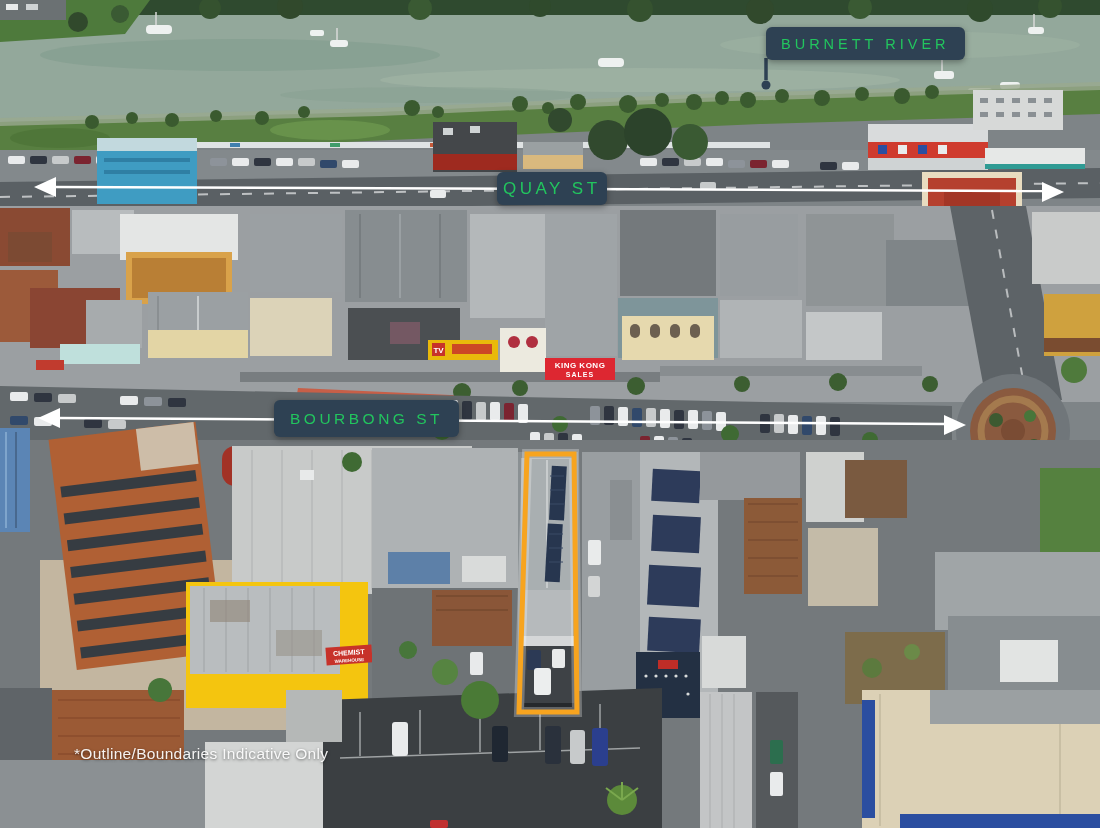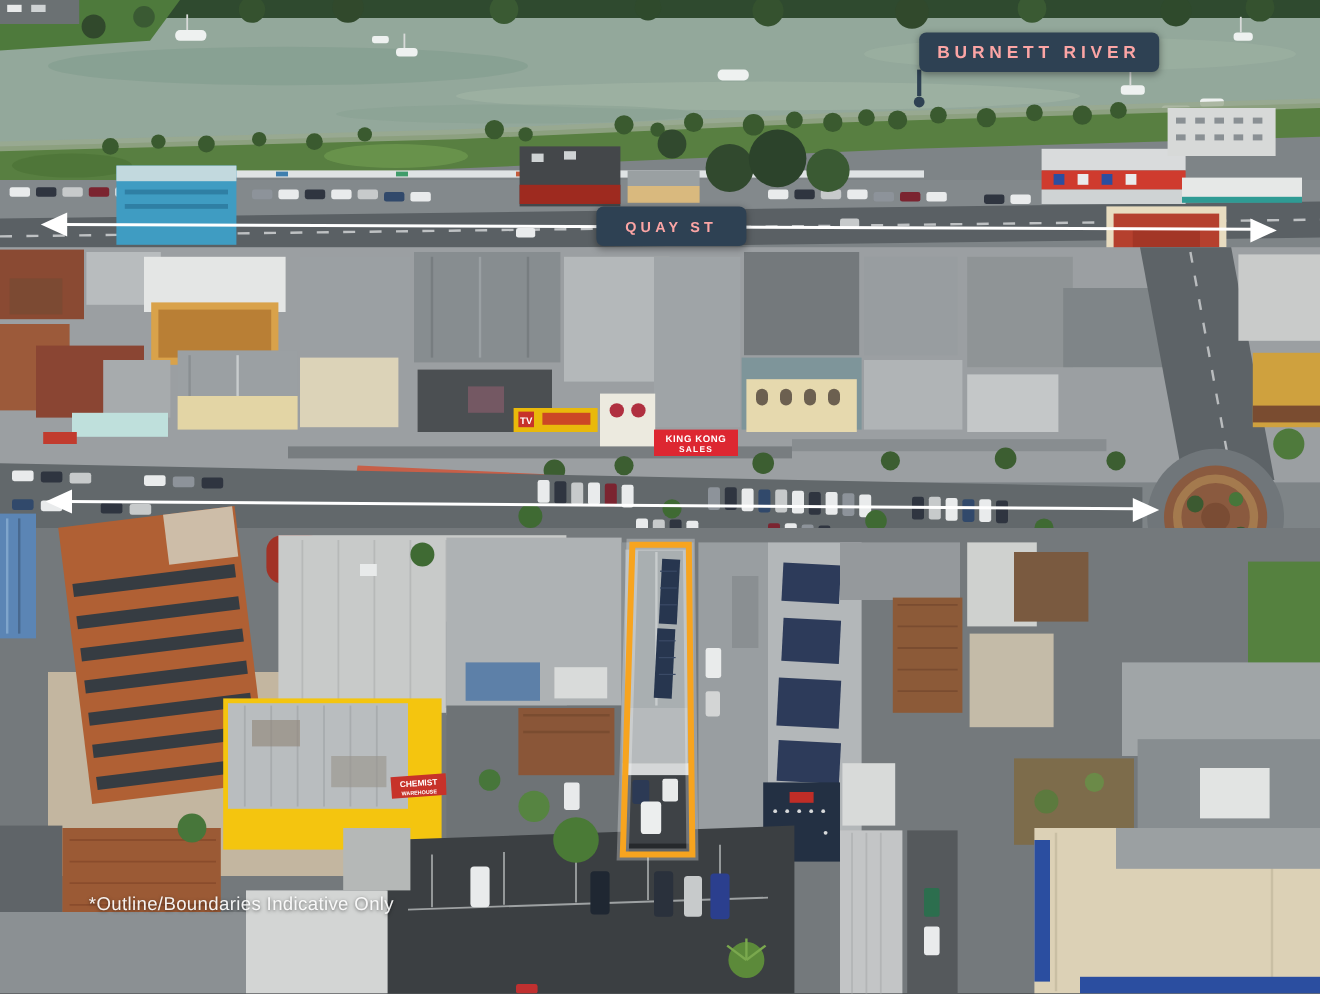--- a/index.html
+++ b/index.html
@@ -4,25 +4,25 @@
 <style>
   html,body{margin:0;padding:0;background:#222;}
   .stage{
     position:relative;width:1100px;height:828px;overflow:hidden;
     font-family:"Liberation Sans",sans-serif;
   }
   .scene,.overlay{position:absolute;left:0;top:0;width:1100px;height:828px;}
   .overlay{pointer-events:none;}
   .map-label{
     position:absolute;display:flex;align-items:center;justify-content:center;
-    background:#2E4153;color:#fca5a5;font-weight:bold;border-radius:6px;
+    background:#2E4153;color:#22c55e;font-weight:normal;border-radius:6px;
     box-shadow:0 2px 6px rgba(0,0,0,.35);white-space:nowrap;
   }
   .lbl-river{left:766px;top:27px;height:33px;padding:0 15px;font-size:14.5px;letter-spacing:4px;}
-  .lbl-quay{left:497px;top:172px;height:33px;padding:0 24px;font-size:12px;letter-spacing:3.5px;}
+  .lbl-quay{left:497px;top:172px;height:33px;padding:0 6px;font-size:17px;letter-spacing:3.5px;}
   .lbl-bourbong{left:274px;top:400px;height:37px;padding:0 16px;font-size:15.5px;letter-spacing:3.5px;}
   .disclaimer{
     position:absolute;left:74px;top:745px;color:rgba(255,255,255,.93);
     font-size:15.5px;letter-spacing:.3px;text-shadow:0 1px 3px rgba(0,0,0,.55);
   }
 </style>
 </head>
 <body>
 
 <div class="stage">
@@ -540,14 +540,17 @@
       <circle cx="766" cy="85" r="4.5" fill="#2E4153"></circle>
     </g>
   </svg>
 
   <div class="map-label lbl-river">
     <span>BURNETT RIVER</span>
   </div>
   <div class="map-label lbl-quay">
     <span>QUAY ST</span>
   </div>
+  <div class="map-label lbl-bourbong">
+    <span>BOURBONG ST</span>
+  </div>
   <div class="disclaimer">*Outline/Boundaries Indicative Only</div>
 </div>
 
 </body></html>

